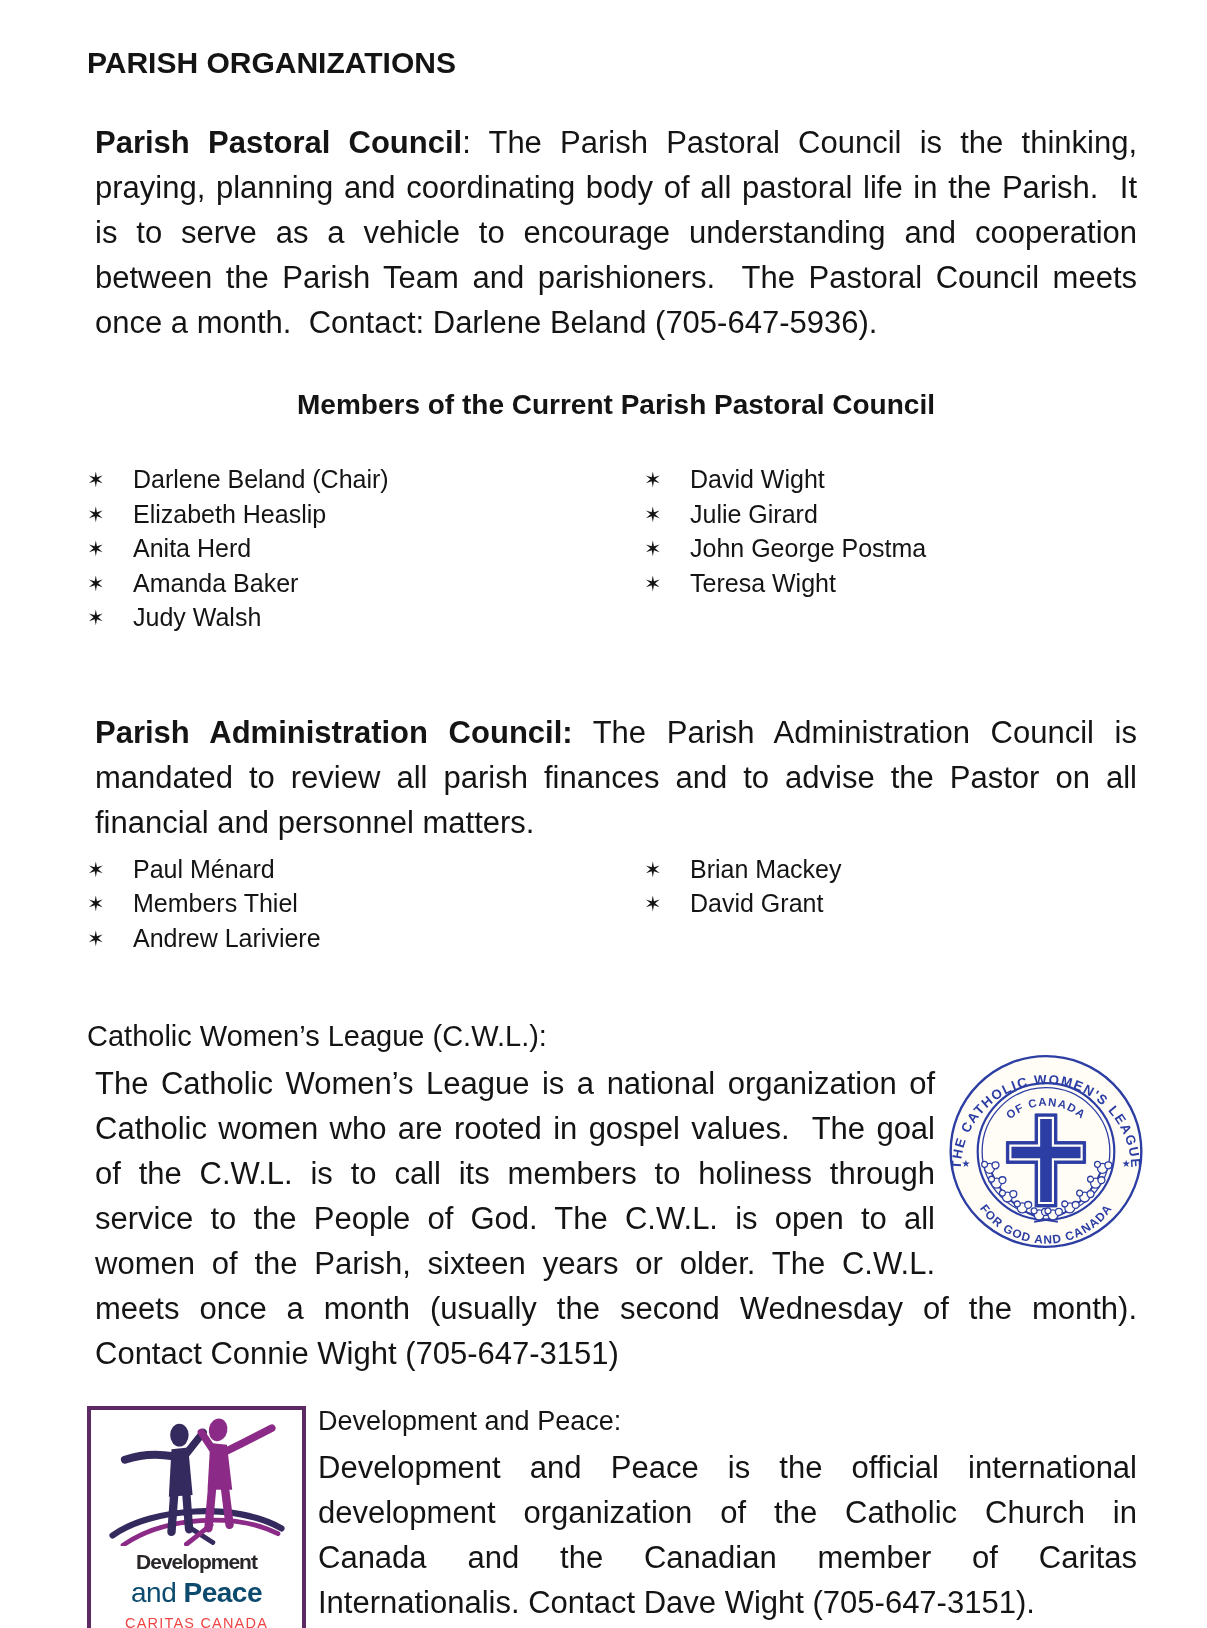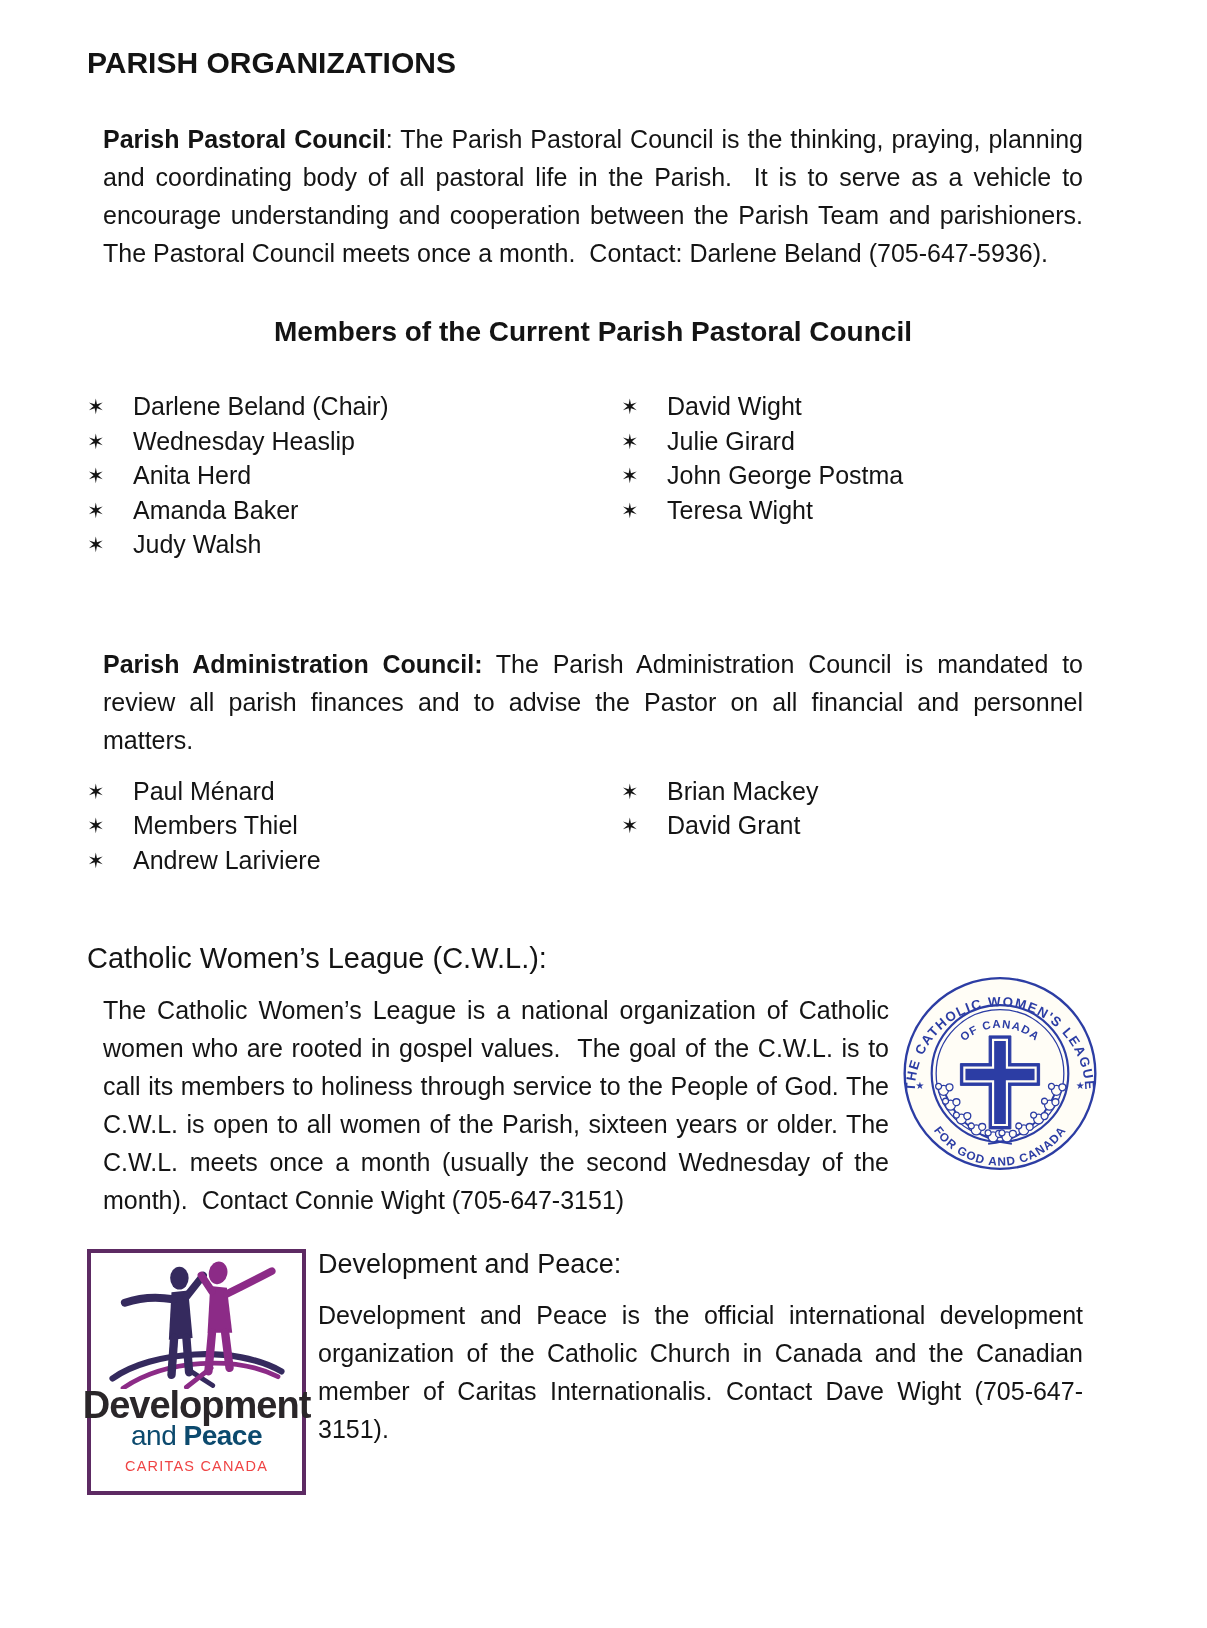--- a/index.html
+++ b/index.html
@@ -4,31 +4,31 @@
 <style>
   * { box-sizing: border-box; }
   html, body { margin: 0; padding: 0; background: #ffffff; }
   body {
     width: 1207px; height: 1628px;
     font-family: "Liberation Sans", "DejaVu Sans", sans-serif;
     color: #141414;
   }
   .page {
     width: 1207px; height: 1628px;
-    padding: 46px 108px 0 87px;
+    padding: 46px 62px 0 87px;
     overflow: hidden;
   }
   .doc-title {
     font-size: 30px; font-weight: bold; letter-spacing: 0px;
     margin: 0 0 40px 0;
   }
   .para {
-    font-size: 25px; line-height: 38px;
+    font-size: 31px; line-height: 45px;
     text-align: justify; white-space: pre-wrap;
-    margin: 16px;
+    margin: 8px;
   }
   .para b { font-weight: bold; }
   .members-heading {
     text-align: center; font-weight: bold; font-size: 28px;
     margin: 44px 0 42px 0;
   }
   .members {
     display: grid; grid-template-columns: 1fr 1fr;
     column-gap: 0; font-size: 25px;
   }
@@ -54,21 +54,21 @@
   
   .dp-section { margin-top: 10px; }
   .dp-logo-box {
     float: left; width: 219px; height: 246px;
     border: 4px solid #5d2a63; background: #ffffff;
     margin: 0 12px 4px 0;
     display: flex; flex-direction: column; align-items: center;
   }
   .dp-fig { width: 208px; height: 132px; margin-top: 4px; }
   .dp-line1 {
-    font-size: 38px; font-weight: bold; color: #2a2629;
+    font-size: 21px; font-weight: bold; color: #2a2629;
     line-height: 32px; letter-spacing: -1px;
   }
   .dp-line2 { font-size: 28px; color: #0c4a6e; line-height: 30px; letter-spacing: -0.5px; }
   .dp-line2 b { font-weight: bold; }
   .dp-line3 {
     font-size: 14.5px; color: #ef4444; letter-spacing: 1.2px;
     margin-top: 7px; font-weight: 500;
   }
   .dp-heading { font-size: 27px; font-weight: normal; margin: 30px 0 6px 0; }
 
@@ -88,21 +88,21 @@
   <div class="members">
     <div class="col col1">
 
         <div class="member">
           <span class="star">✶</span>
           <span class="name">Darlene Beland (Chair)</span>
         </div>
 
         <div class="member">
           <span class="star">✶</span>
-          <span class="name">Wednesday Heaslip</span>
+          <span class="name">Elizabeth Heaslip</span>
         </div>
 
         <div class="member">
           <span class="star">✶</span>
           <span class="name">Anita Herd</span>
         </div>
 
         <div class="member">
           <span class="star">✶</span>
           <span class="name">Amanda Baker</span>

